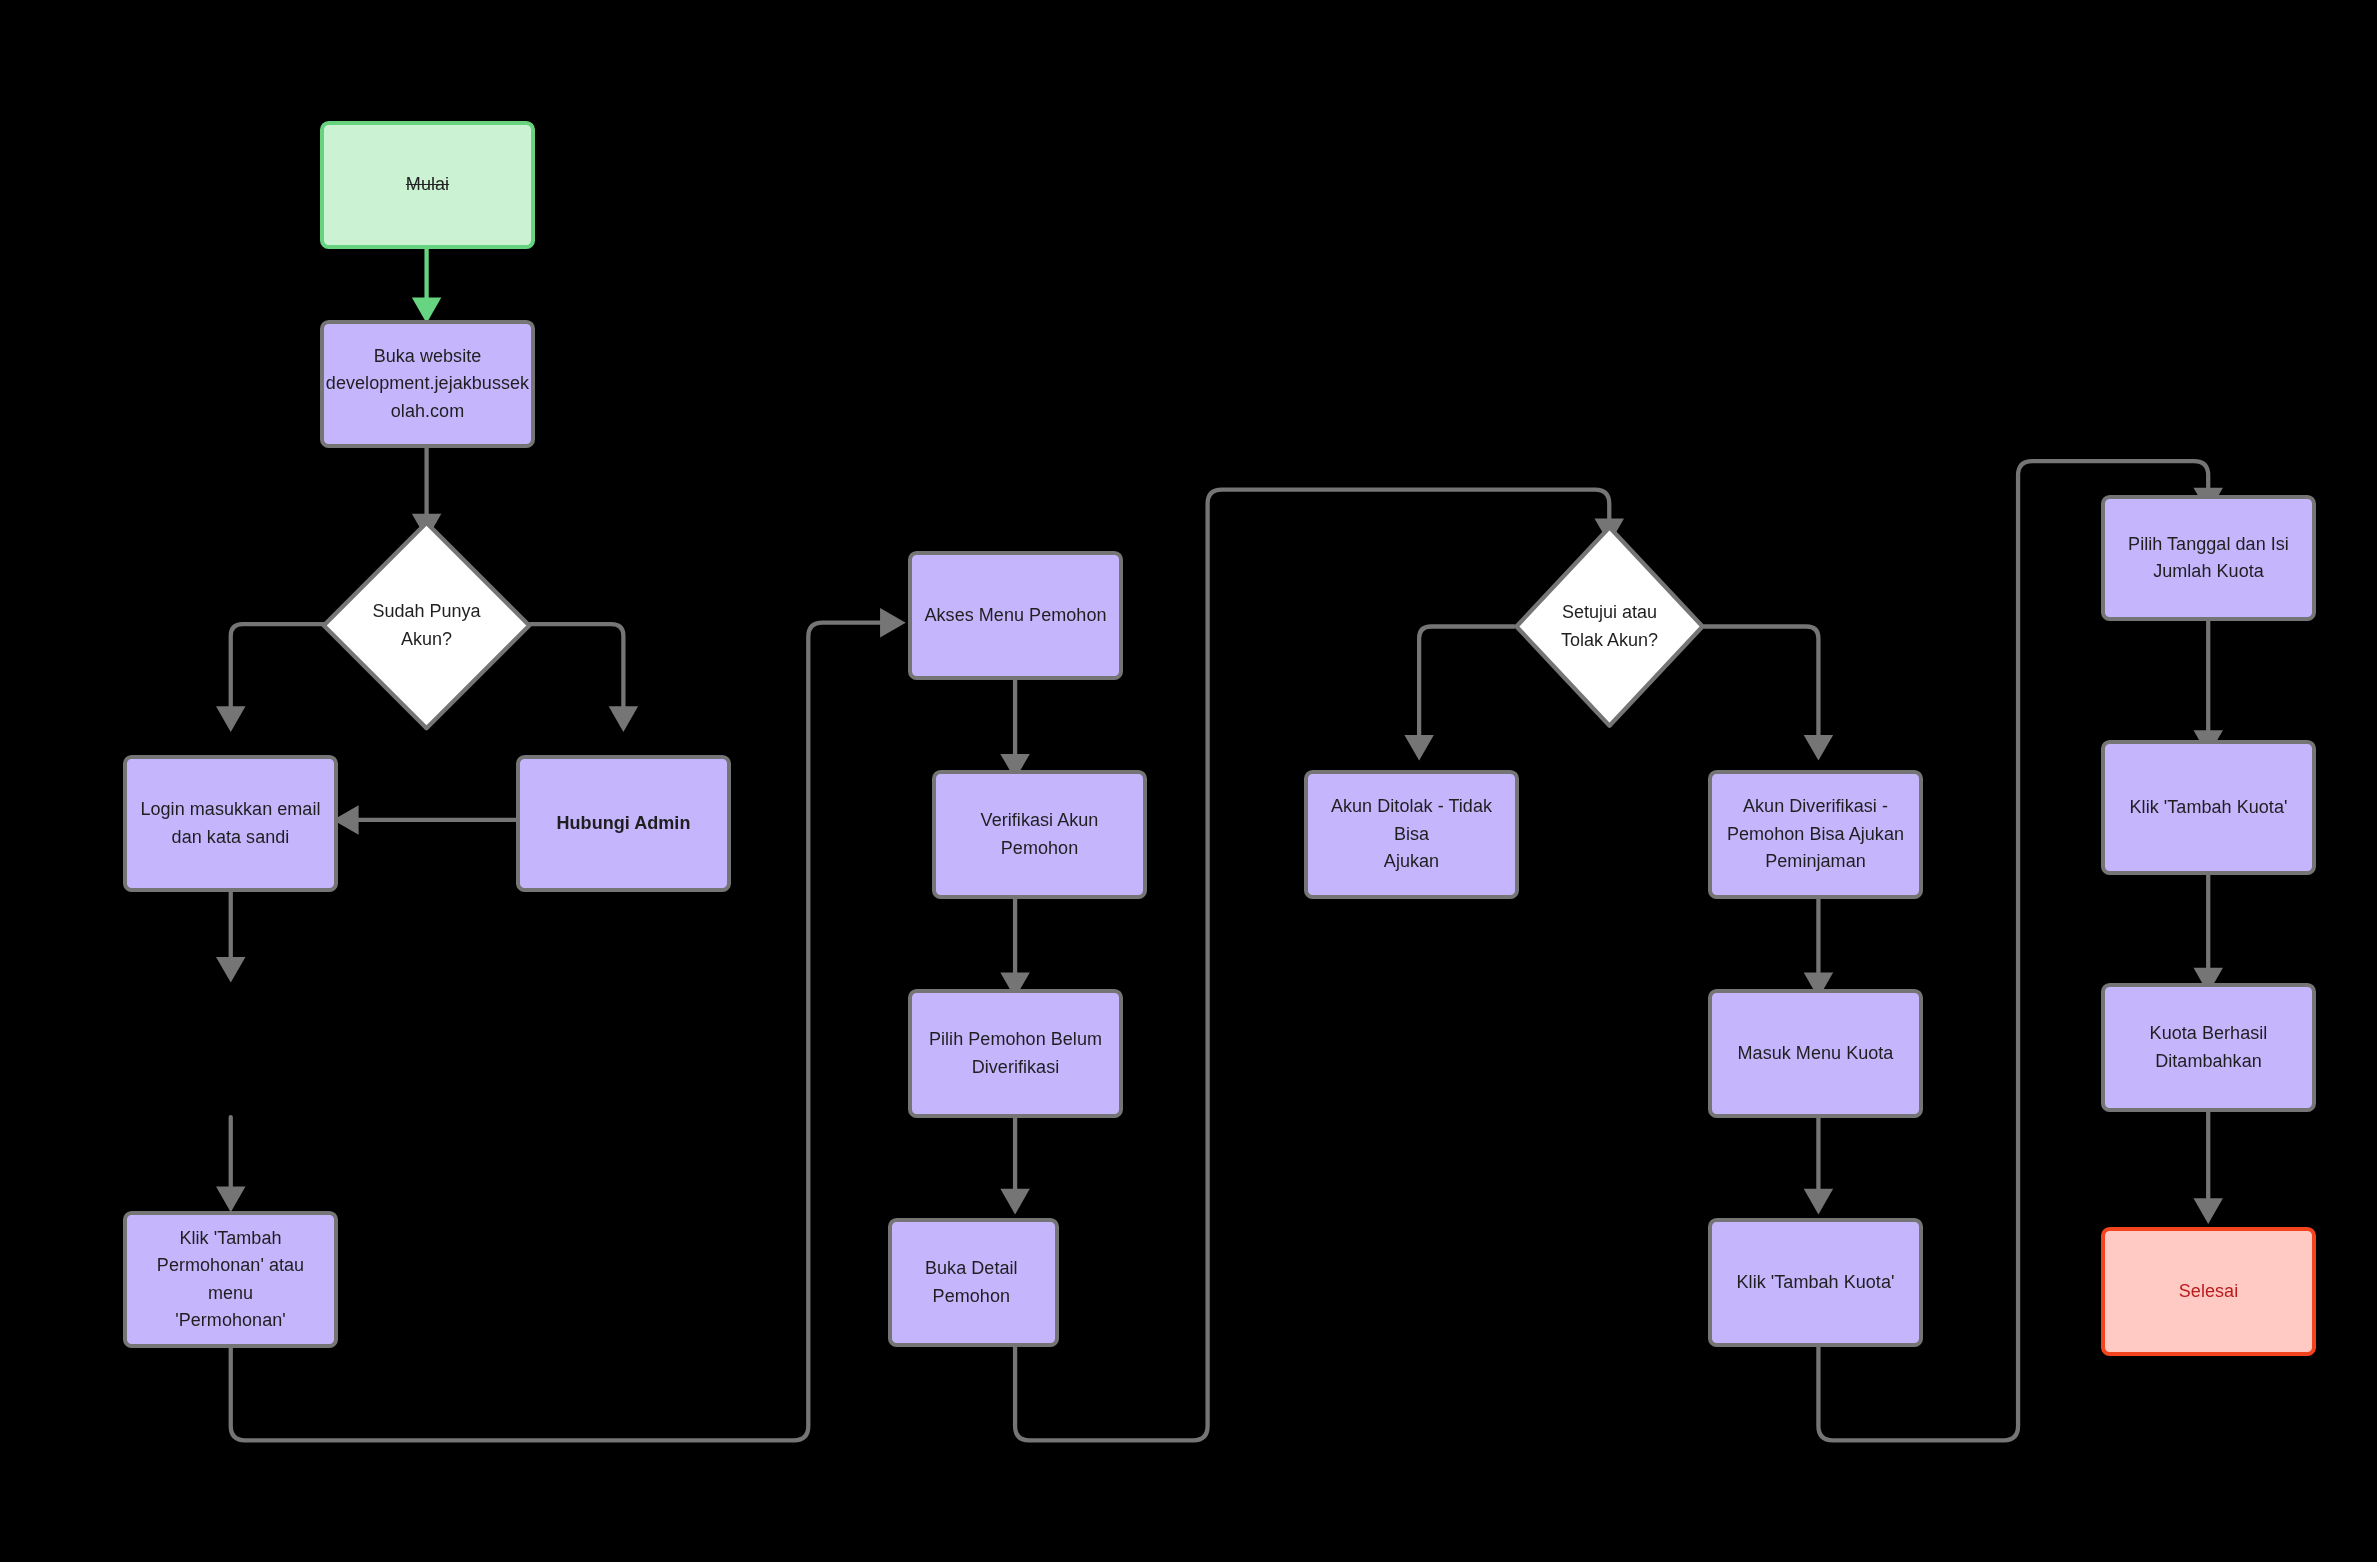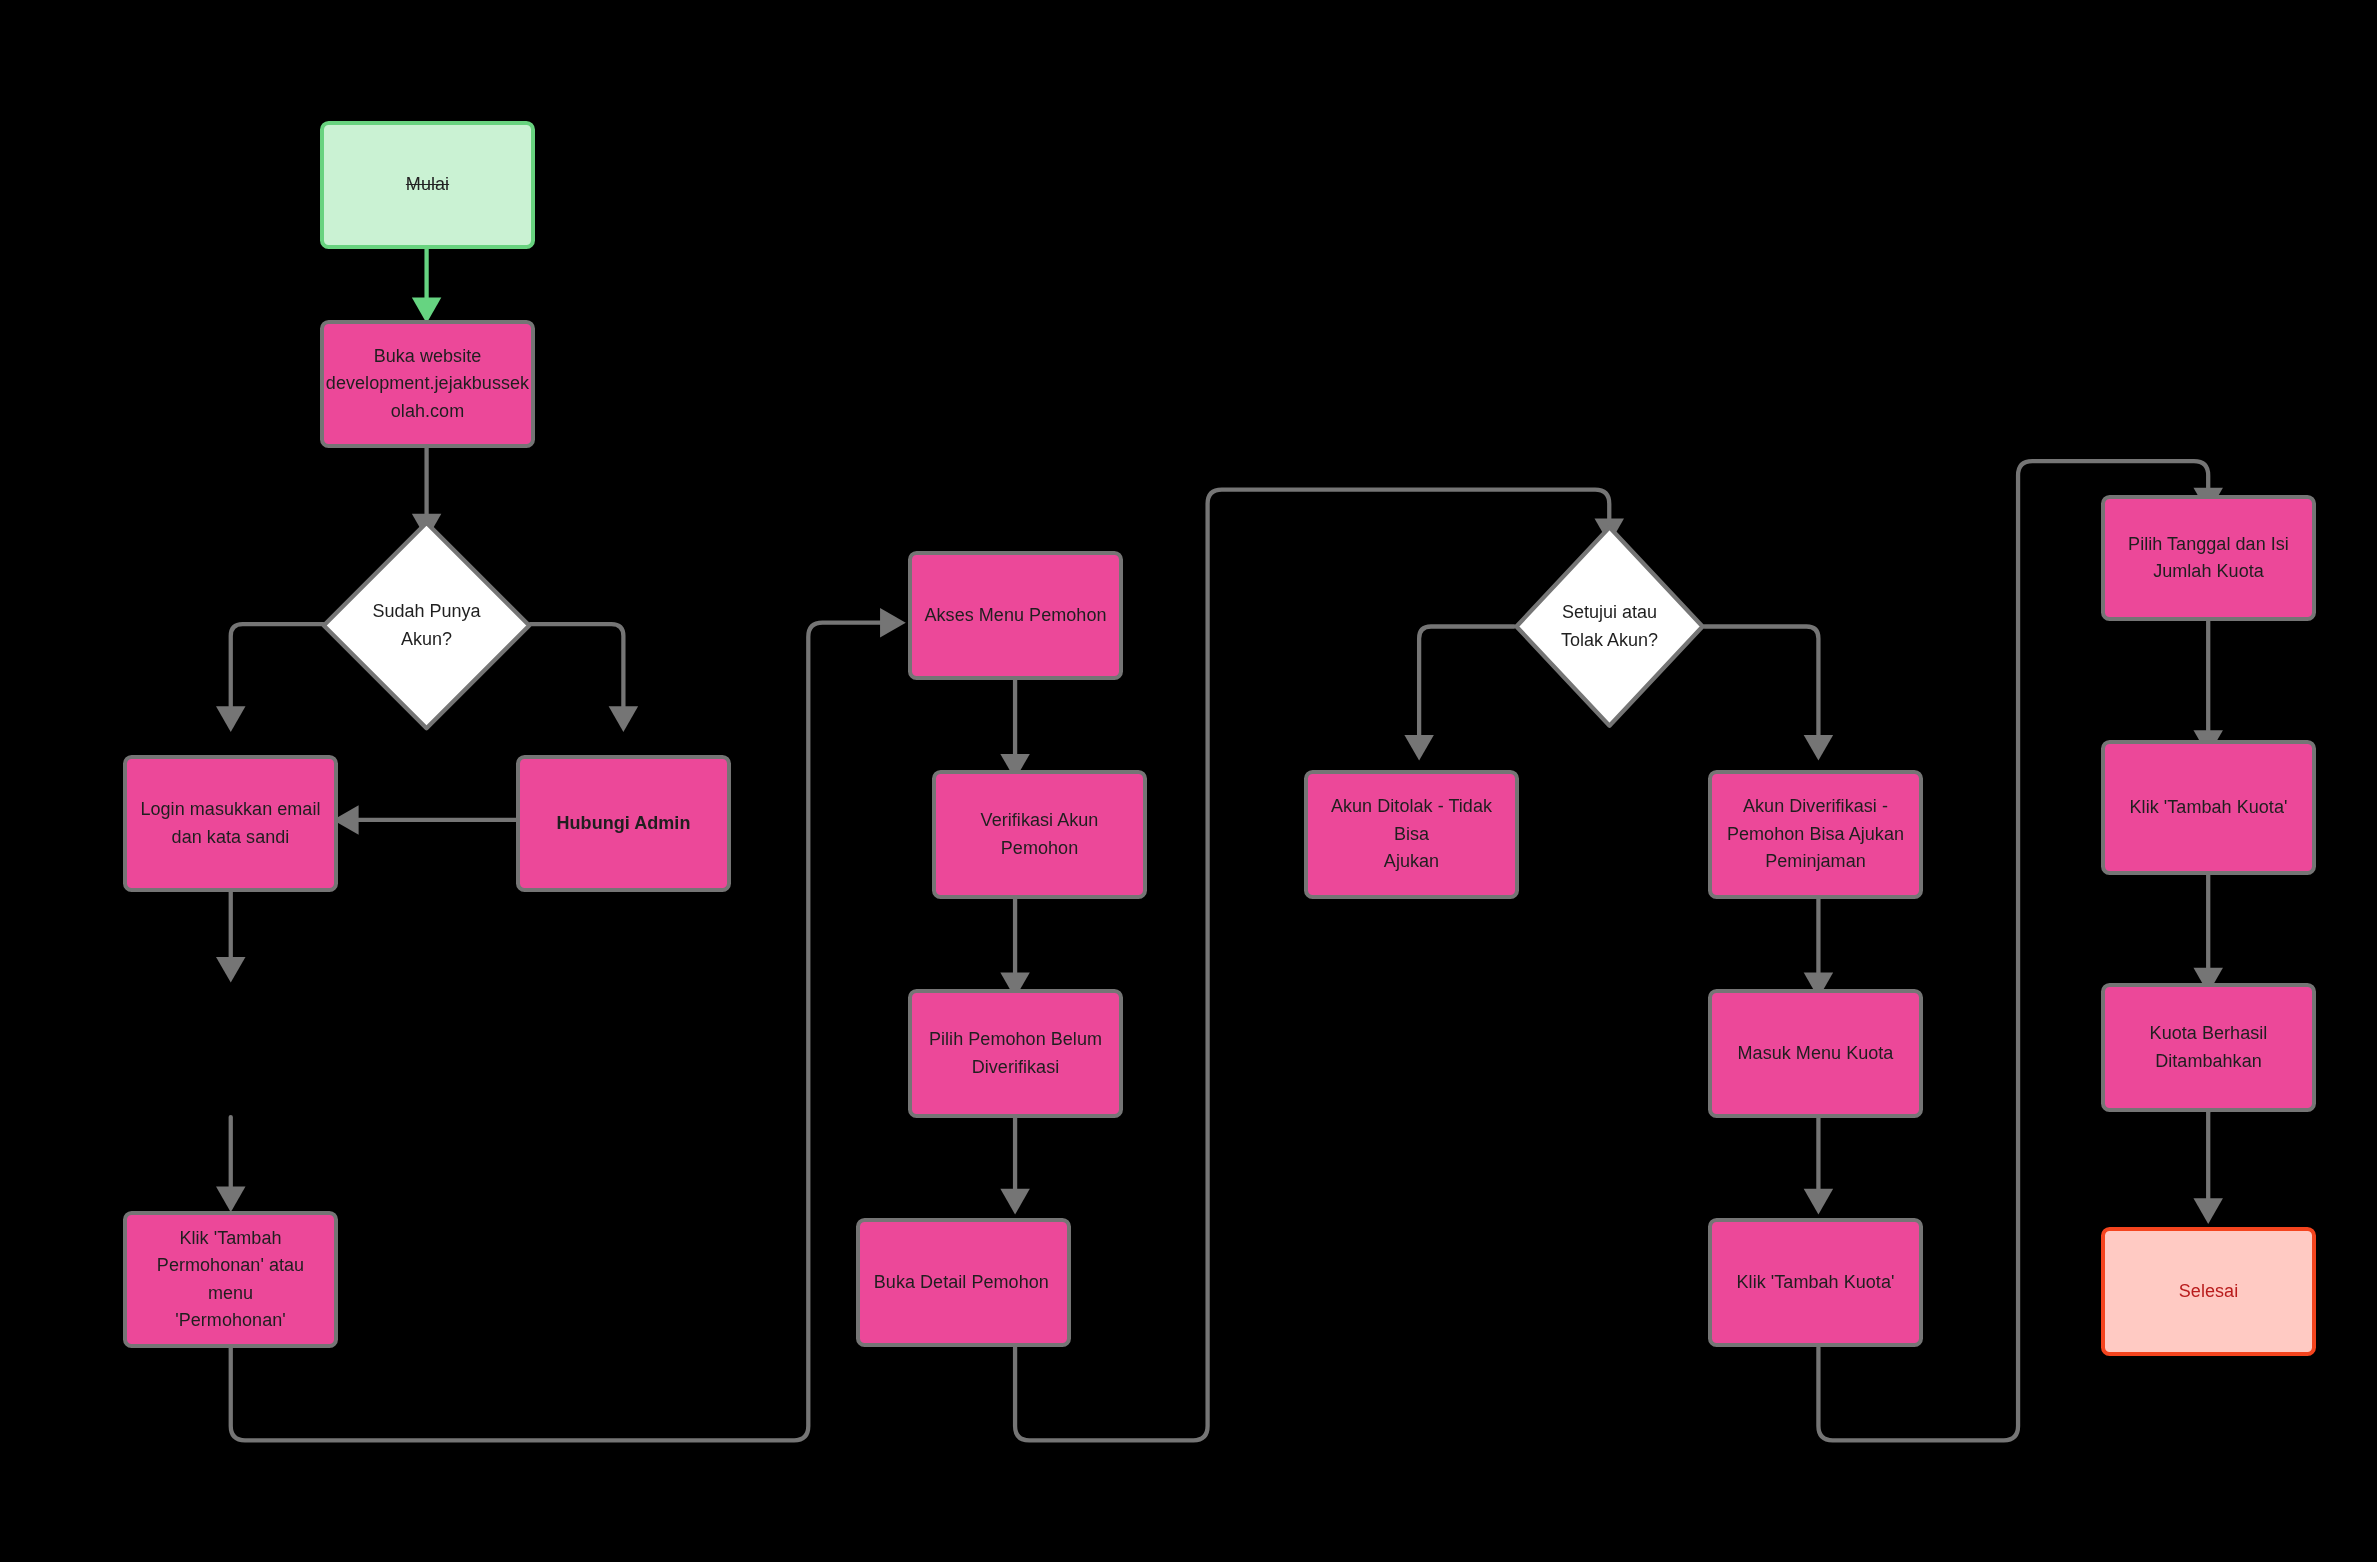--- a/index.html
+++ b/index.html
@@ -42,21 +42,21 @@
   .arrowhead.green {
     fill: #66d481;
   }
   .node {
     position: absolute;
     box-sizing: border-box;
     display: flex;
     align-items: center;
     justify-content: center;
     text-align: center;
-    background: #ec4899;
+    background: #c4b5fd;
     border: 4.3px solid #757575;
     border-radius: 8.6px;
     color: #1f1f1f;
     font-size: 18px;
     line-height: 1.52;
     padding: 0 12.4px;
     letter-spacing: 0.05px;
   }
   .node.start {
     background: #caf2d3;
@@ -205,21 +205,21 @@
 
   <div class="node" style="left:932px; top:770px; width:215px; height:129px;">
     <span class="label">Verifikasi Akun Pemohon</span>
   </div>
 
   <div class="node" style="left:908px; top:989px; width:215px; height:129px;">
     <span class="label">Pilih Pemohon Belum
 Diverifikasi</span>
   </div>
 
-  <div class="node" style="left:856px; top:1218px; width:215px; height:129px;padding-left:8px;">
+  <div class="node" style="left:888px; top:1218px; width:171px; height:129px;padding-left:8px;">
     <span class="label">Buka Detail Pemohon</span>
   </div>
 
   <div class="decision" style="left:1512px; top:523px; width:195px; height:207px;">
     <svg class="diamond-svg" width="195" height="207" viewBox="0 0 410 436" xmlns="http://www.w3.org/2000/svg">
       <path d="M 205 9 L 401 218 L 205 427 L 9 218 Z" fill="#ffffff" stroke="#757575" stroke-width="9" stroke-linejoin="round"></path>
     </svg>
     <span class="label">Setujui atau
 Tolak Akun?</span>
   </div>

